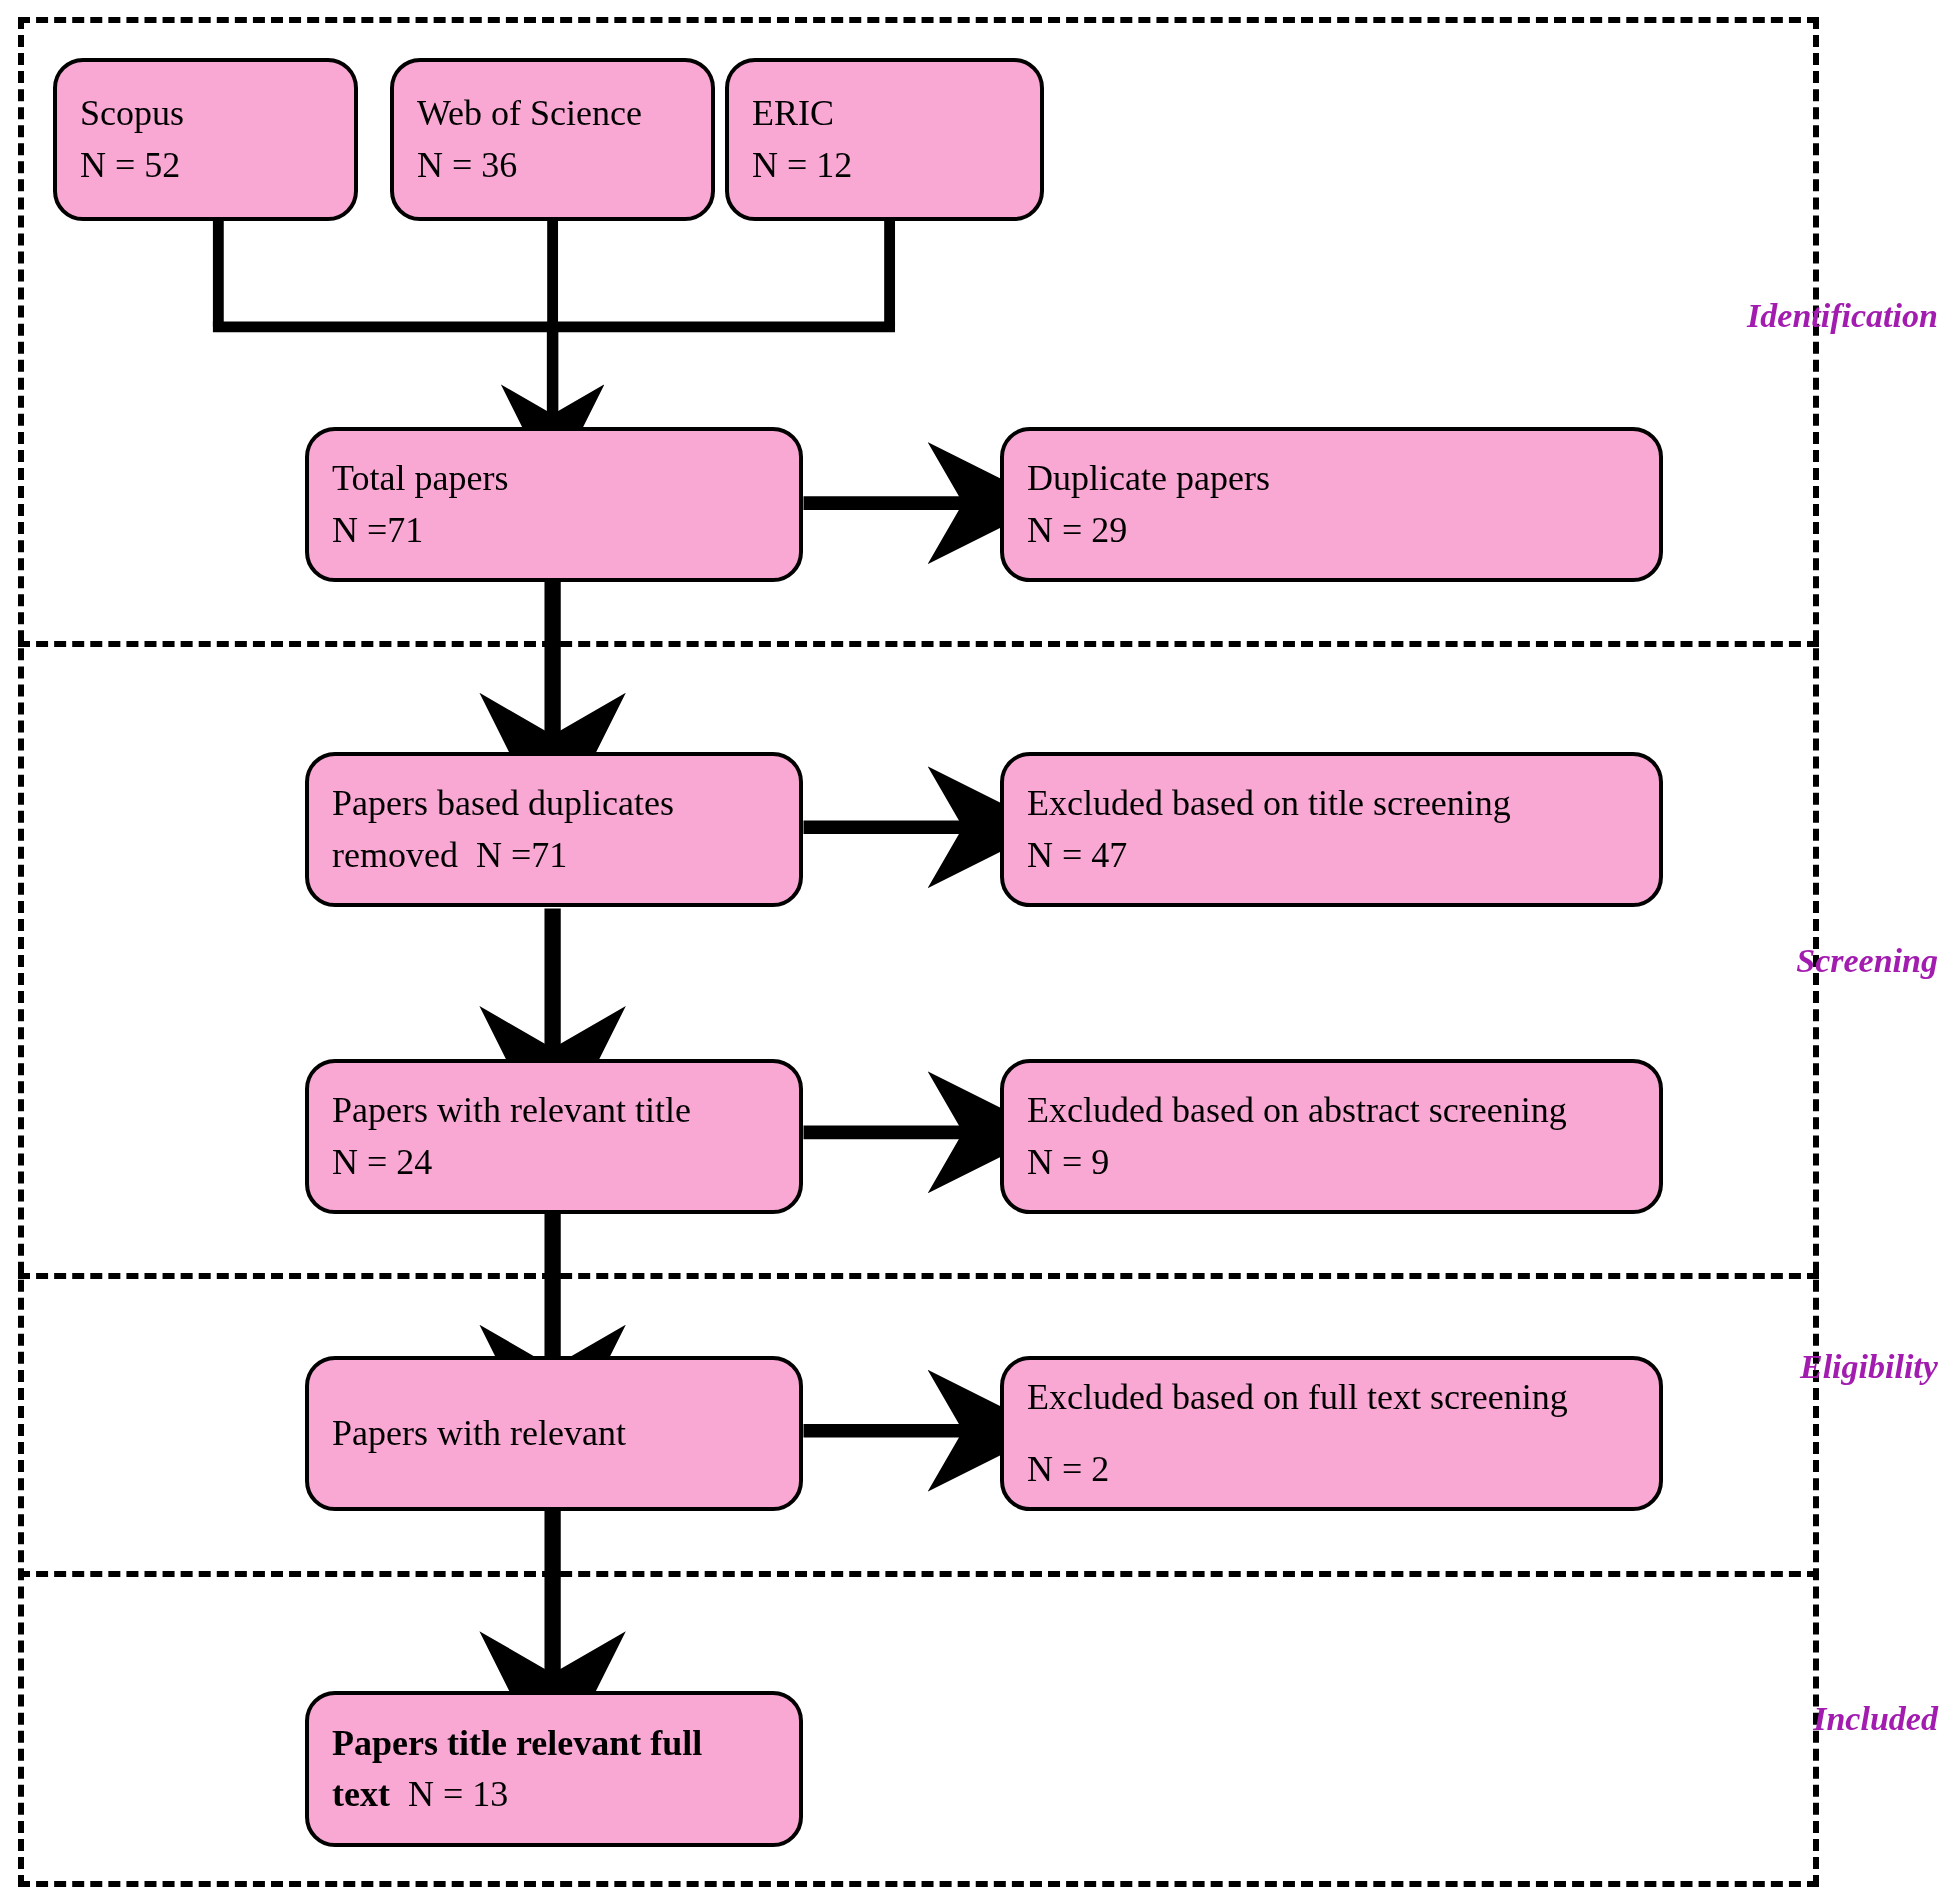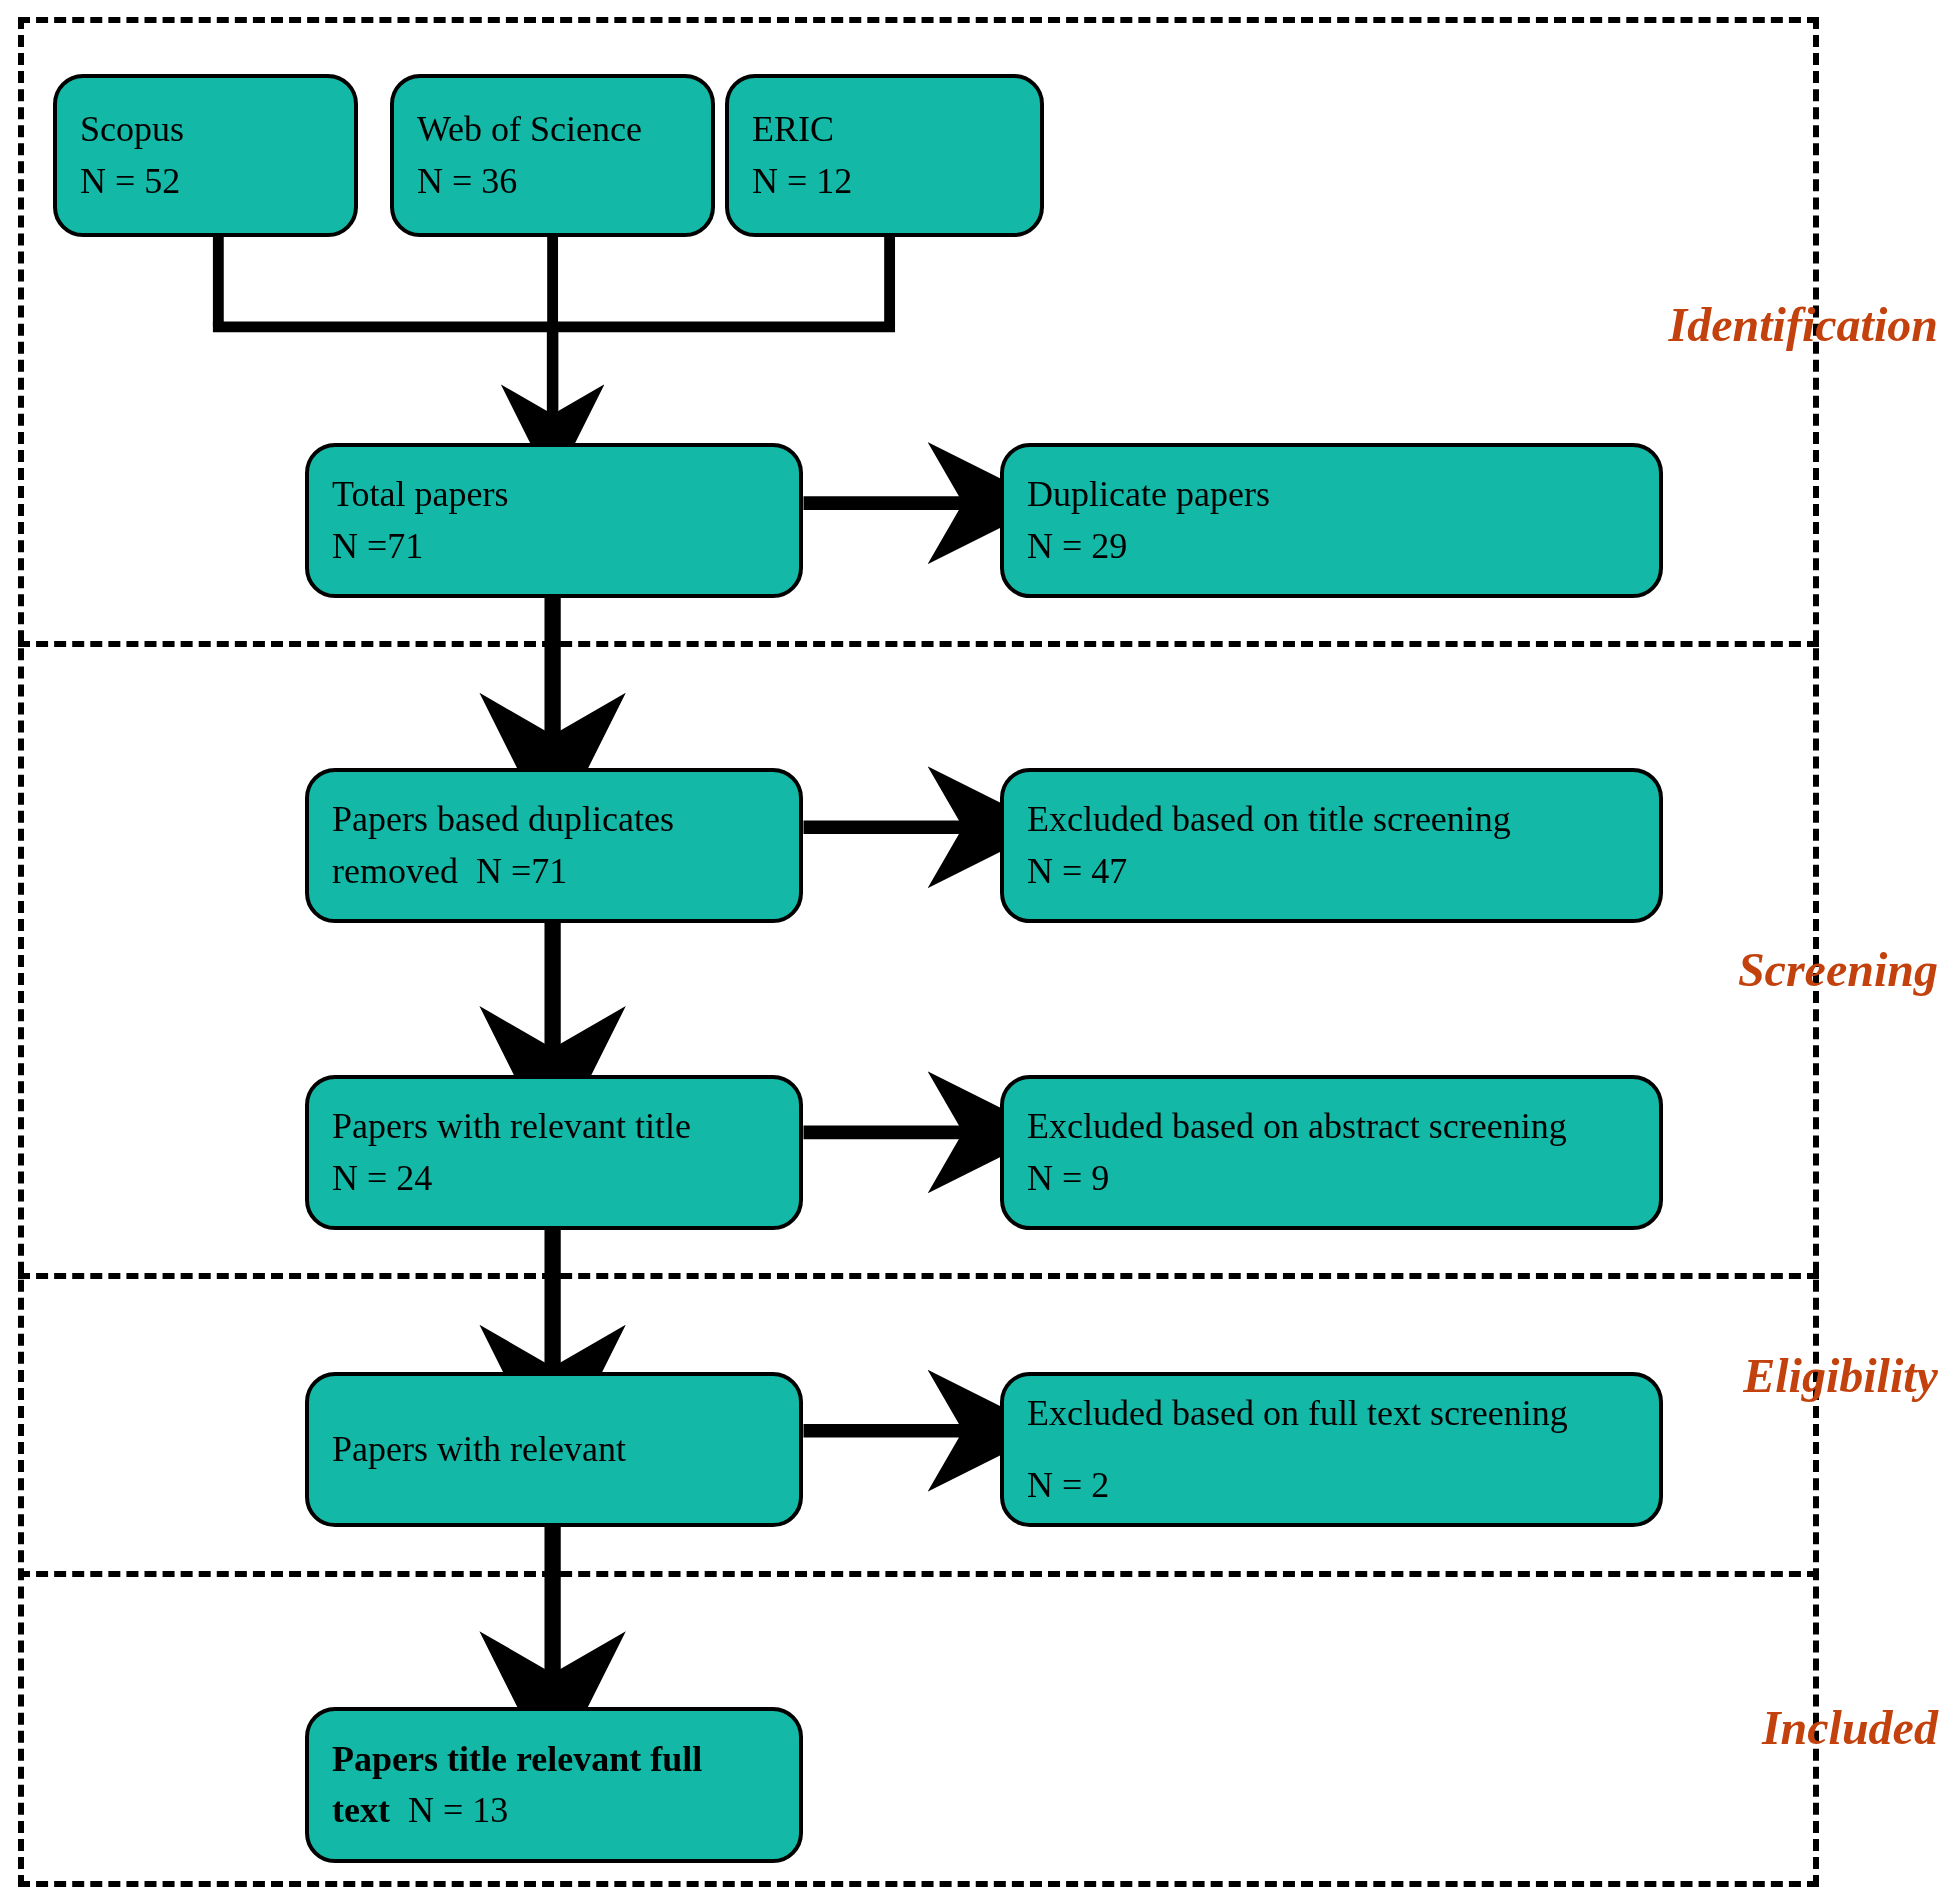--- a/index.html
+++ b/index.html
@@ -33,29 +33,28 @@
     width: 1801px;
     height: 0;
     border-top: 6.1px dashed #000000;
     box-sizing: border-box;
   }
 
   
   .node {
     position: absolute;
     box-sizing: border-box;
-    background: #14b8a6;
+    background: #f9a8d4;
     border: 4.7px solid #000000;
     border-radius: 30px;
     display: flex;
     flex-direction: column;
     justify-content: center;
     padding: 0 23px;
     z-index: 4;
-    margin-top: 16px;
   }
   .node .line {
     font-size: 36px;
     line-height: 1.42;
     color: #000000;
     white-space: pre;
   }
   .node.bold-title .line.l1,
   .node.bold-title .line.l2 .b {
     font-weight: bold;
@@ -70,22 +69,22 @@
     height: 1904px;
     z-index: 2;
   }
 
   
   .stage-label {
     position: absolute;
     font-family: "Liberation Serif", "DejaVu Serif", serif;
     font-weight: bold;
     font-style: italic;
-    font-size: 48px;
-    color: #c2410c;
+    font-size: 34px;
+    color: #a21caf;
     white-space: nowrap;
     text-align: center;
     z-index: 5;
   }
 </style>
 </head>
 <body>
 
 <div id="stage">
 

